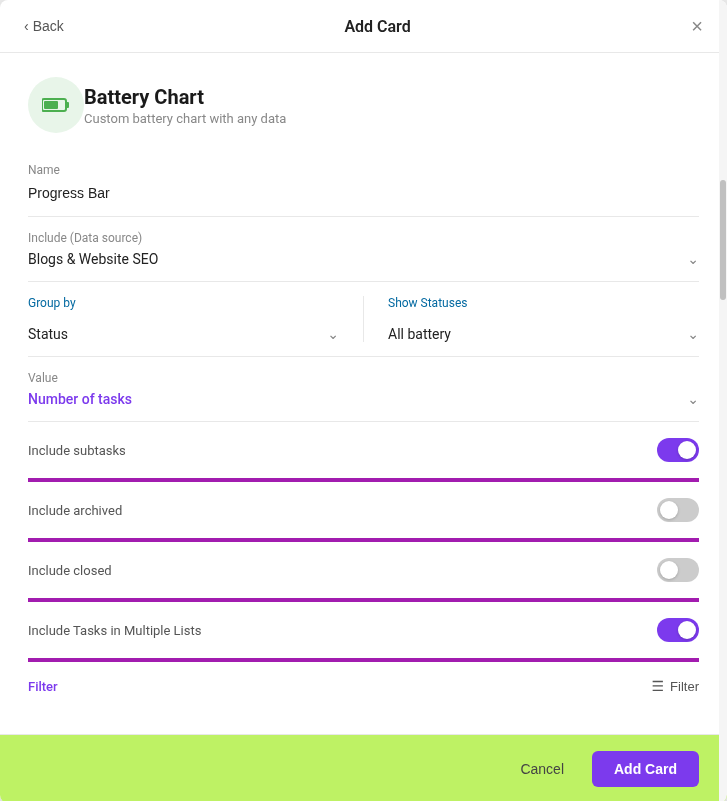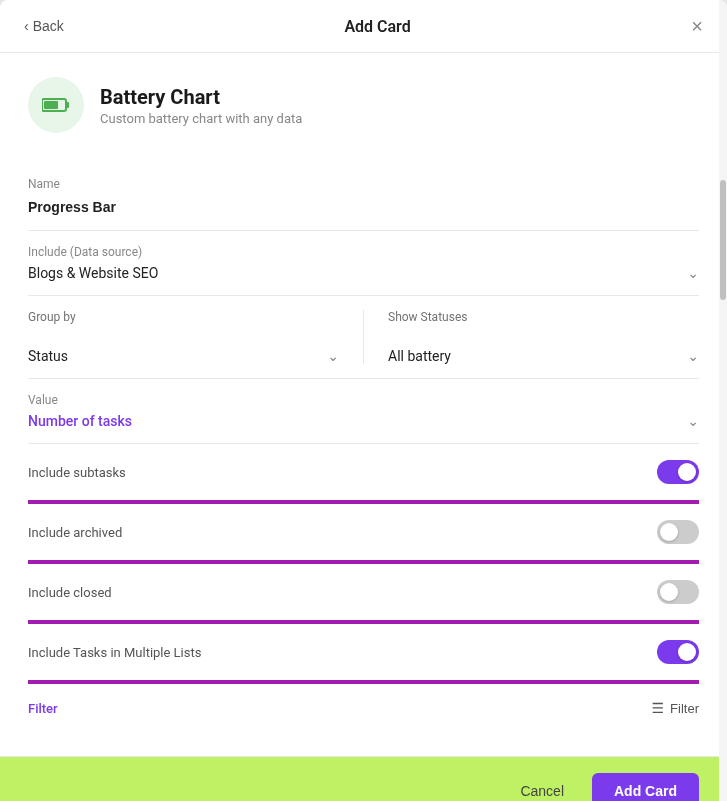--- a/index.html
+++ b/index.html
@@ -57,22 +57,22 @@
       line-height: 1;
     }
     .modal-body {
       flex: 1;
       padding: 24px 28px;
       overflow-y: auto;
     }
     .card-header {
       display: flex;
       align-items: center;
-      gap: 16px;
-      margin-bottom: 30px;
+      gap: 0;
+      margin-bottom: 16px;
     }
     .card-icon {
       width: 56px;
       height: 56px;
       background: #e8f5e9;
       border-radius: 50%;
       display: flex;
       align-items: center;
       justify-content: center;
       flex-shrink: 0;
@@ -109,21 +109,20 @@
       display: block;
     }
     .form-input {
       width: 100%;
       border: none;
       outline: none;
       font-size: 14px;
       color: #222;
       background: transparent;
       padding: 0;
-      font-weight: bold;
     }
     .form-select-row {
       display: flex;
       align-items: center;
       justify-content: space-between;
       cursor: pointer;
     }
     .form-select-value {
       font-size: 14px;
       color: #222;
@@ -140,22 +139,22 @@
     }
     .two-col .col {
       flex: 1;
     }
     .two-col .col:first-child {
       border-right: 1px solid #e8e8e8;
       padding-right: 24px;
     }
     .two-col .col-label {
       font-size: 12px;
-      color: #737373;
-      margin-bottom: 24px;
+      color: #0369a1;
+      margin-bottom: 16px;
       display: block;
     }
     .col-select-row {
       display: flex;
       align-items: center;
       justify-content: space-between;
       cursor: pointer;
     }
     .col-select-value {
       font-size: 14px;

